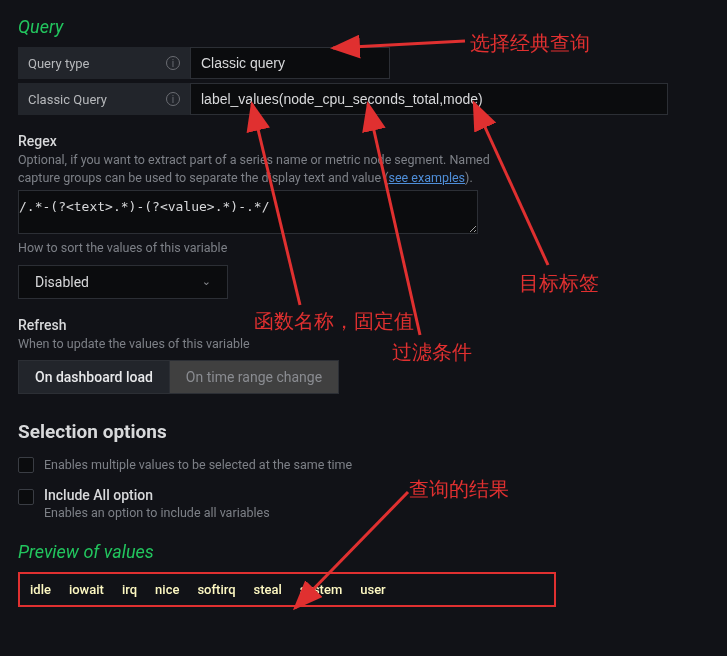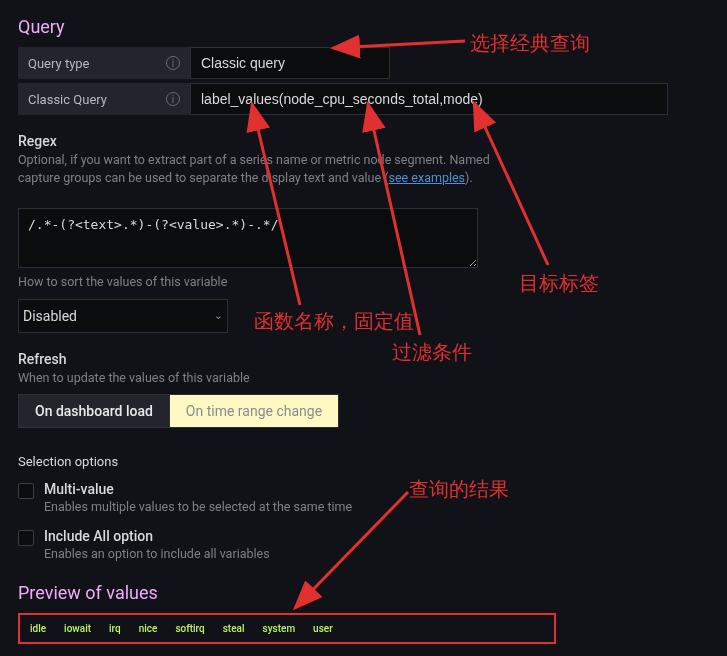--- a/index.html
+++ b/index.html
@@ -7,21 +7,21 @@
     background: #111217;
     color: #c7c7c9;
     font-family: -apple-system, BlinkMacSystemFont, "Segoe UI", Roboto, Helvetica, Arial, sans-serif;
     font-size: 14px;
     width: 727px;
     height: 656px;
     overflow: hidden;
     position: relative;
   }
   .panel { padding: 12px 18px 18px 18px; }
-  h2.section-title { color: #f0abfc; font-size: 18px; font-weight: 400; margin: 4px 0 10px 0; }
+  h2.section-title { color: #22c55e; font-size: 18px; font-weight: 400; margin: 4px 0 10px 0; font-style: italic; }
   .row { display: flex; align-items: stretch; margin-bottom: 4px; }
   .field-label {
     background: #22252b;
     color: #b6b8bb;
     width: 172px;
     display: flex;
     align-items: center;
     justify-content: space-between;
     padding: 0 10px;
     height: 32px;
@@ -46,54 +46,54 @@
   .subhead { color: #d8d9db; font-size: 14px; margin-top: 18px; font-weight: 500; }
   .help { color: #7d8087; font-size: 12.5px; margin-top: 2px; max-width: 500px; line-height: 1.4; }
   .help a { color: #4f8ed8; text-decoration: underline; }
   textarea.regex {
     background: #0b0c0e;
     border: 1px solid #2c2f35;
     color: #d8d9db;
     font-family: Menlo, Consolas, monospace;
     font-size: 13px;
     width: 460px;
-    height: 60px;
-    padding: 8px 9px;
-    margin-top: 22px;
+    height: 44px;
+    padding: 8px 0;
+    margin-top: 4px;
     resize: both;
   }
   .select-wrap {
     background: #0b0c0e;
     border: 1px solid #2c2f35;
     color: #d8d9db;
     height: 34px;
     width: 210px;
     display: flex;
     align-items: center;
     justify-content: space-between;
-    padding: 0 4px;
+    padding: 0 16px;
     margin-top: 8px;
     font-size: 14px;
   }
   .chevron { color: #8a8c91; font-size: 11px; }
   .btn-group { display: flex; margin-top: 8px; }
   .btn {
-    background: #fef9c3;
+    background: #404040;
     border: 1px solid #2c2f35;
     color: #8a8c91;
     height: 34px;
     padding: 0 16px;
     display: flex;
     align-items: center;
     font-size: 14px;
     cursor: pointer;
   }
   .btn.active { background: #22252b; color: #e8e9eb; font-weight: 500; }
   .btn + .btn { border-left: none; }
-  h2.big { color: #d8d9db; font-size: 13px; font-weight: 400; margin: 26px 0 12px 0; }
+  h2.big { color: #d8d9db; font-size: 19px; font-weight: 700; margin: 26px 0 12px 0; }
   .check-row { display: flex; align-items: flex-start; margin-bottom: 14px; }
   .checkbox {
     width: 16px; height: 16px;
     border: 1px solid #3a3d44;
     background: #0b0c0e;
     border-radius: 2px;
     margin-right: 10px;
     margin-top: 2px;
     flex-shrink: 0;
   }
@@ -101,21 +101,21 @@
   .check-text .desc { color: #7d8087; font-size: 12.5px; margin-top: 2px; }
   .preview-box {
     border: 2px solid #e03030;
     padding: 8px 10px;
     display: flex;
     flex-wrap: wrap;
     gap: 18px;
     margin-top: 8px;
     width: 538px;
   }
-  .preview-box span { color: #bef264; font-size: 10px; font-weight: 500; }
+  .preview-box span { color: #fef9c3; font-size: 13px; font-weight: 500; }
   
   .anno { position: absolute; color: #e03030; font-size: 20px; font-weight: 500; pointer-events: none; white-space: nowrap; }
   svg.overlay { position: absolute; left: 0; top: 0; pointer-events: none; }
 </style>
 </head>
 <body>
 
 <div class="panel">
   <h2 class="section-title">Query</h2>
 
@@ -152,21 +152,20 @@
   <div class="btn-group">
     <div class="btn active">On dashboard load</div>
     <div class="btn">On time range change</div>
   </div>
 
   <h2 class="big">Selection options</h2>
 
   <div class="check-row">
     <div class="checkbox"></div>
     <div class="check-text">
-      <div class="label">Multi-value</div>
       <div class="desc">Enables multiple values to be selected at the same time</div>
     </div>
   </div>
 
   <div class="check-row">
     <div class="checkbox"></div>
     <div class="check-text">
       <div class="label">Include All option</div>
       <div class="desc">Enables an option to include all variables</div>
     </div>

